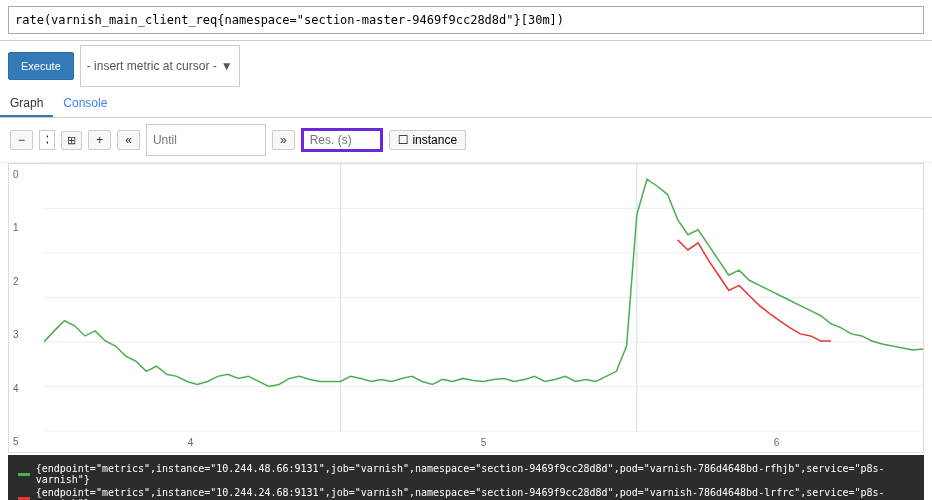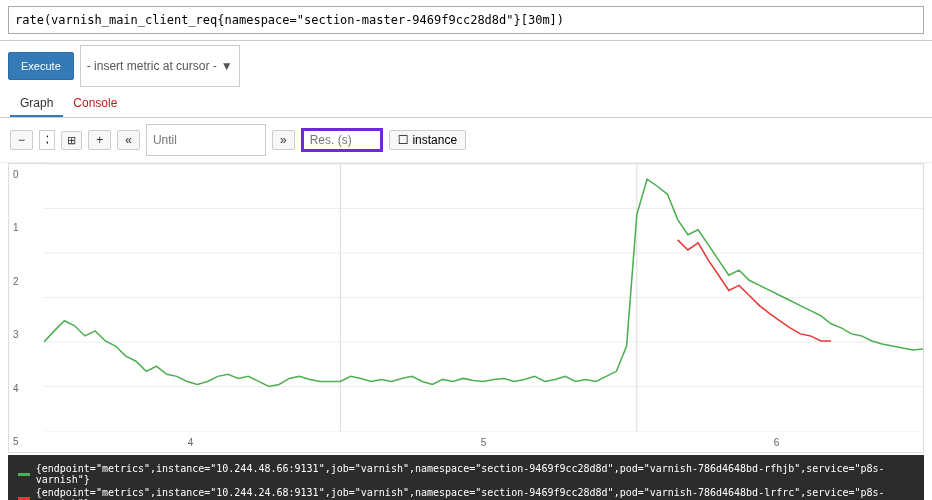--- a/index.html
+++ b/index.html
@@ -55,28 +55,28 @@
       cursor: pointer;
       display: flex;
       align-items: center;
       gap: 4px;
       color: #555;
     }
 
     .tabs {
       display: flex;
       border-bottom: 1px solid #ccc;
-      padding: 0 10px;
+      padding: 0 0;
     }
 
     .tab {
       padding: 5px 10px;
       cursor: pointer;
       font-size: 12px;
-      color: #b91c1c;
+      color: #3b82f6;
       border-bottom: 2px solid transparent;
     }
 
     .tab.active {
       color: #333;
       border-bottom: 2px solid #337ab7;
     }
 
     .controls-bar {
       display: flex;

